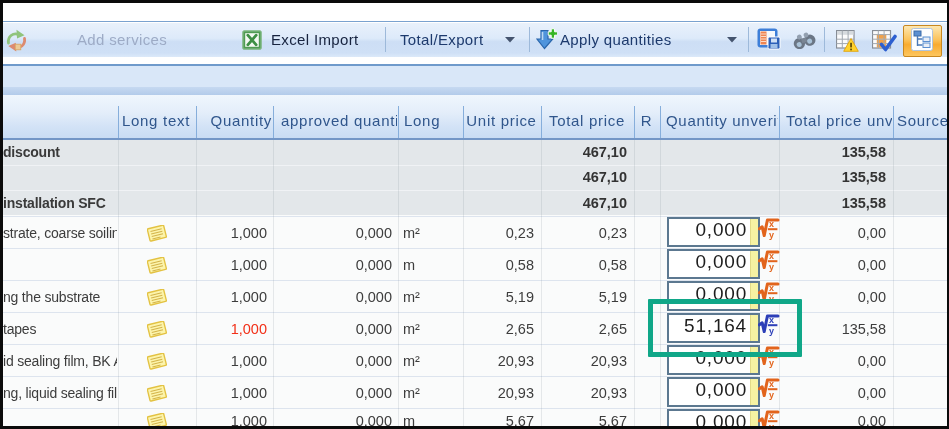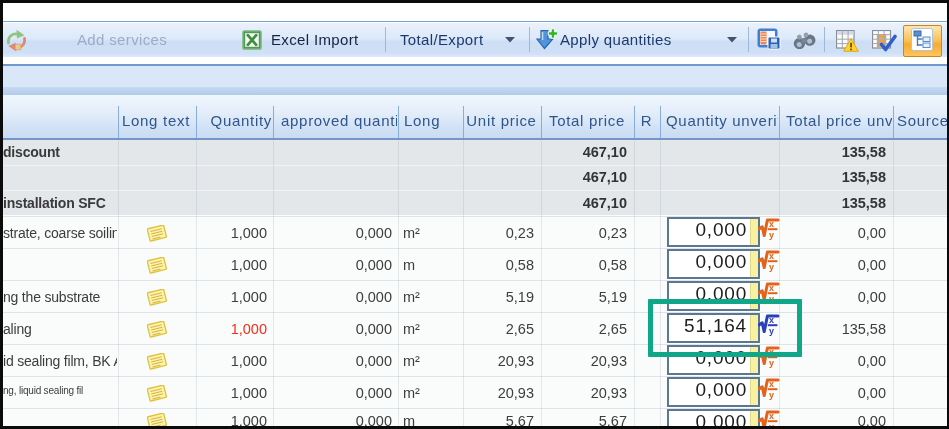--- a/index.html
+++ b/index.html
@@ -211,21 +211,21 @@
       <div class="ystrip"></div>
       <div class="boxtxt">0,000</div>
     </div>
 <svg class="abs" style="left:758px;top:282.0px" width="22" height="22" viewBox="0 0 22 22">
 <path d="M1.4 10.8 L4.2 8.8 L6.2 17.6 L9.4 2 L20 2" stroke="#e2641c" stroke-width="3" fill="none" stroke-linejoin="round" stroke-linecap="round"></path>
 <text x="13.6" y="9.4" font-size="9" font-weight="bold" fill="#e2641c" text-anchor="middle" font-family="Liberation Sans">x</text>
 <path d="M9.8 11.2 H19.4" stroke="#e2641c" stroke-width="2"></path>
 <text x="13.6" y="19.8" font-size="9" font-weight="bold" fill="#e2641c" text-anchor="middle" font-family="Liberation Sans">y</text>
 </svg>
 <div class="cell num" style="left:779px;top:288.5px;width:107px">0,00</div>
-<div class="cell" style="left:3px;top:320.5px;width:114px;font-size:14px;letter-spacing:-0.2px">aling</div>
+<div class="cell" style="left:3px;top:320.5px;width:114px;font-size:14px;letter-spacing:-0.2px">tapes</div>
 <svg class="abs" style="left:147px;top:320.5px" width="21" height="17" viewBox="0 0 20 16">
 <g transform="rotate(-14 10 8)">
 <rect x="1.5" y="1.5" width="16" height="12" rx="1" fill="#fcf4ac" stroke="#e3c242" stroke-width="1.3"></rect>
 <path d="M4 4.5h11M4 7h11M4 9.5h11M4 12h8" stroke="#d4b44a" stroke-width="1" fill="none"></path>
 </g>
     </svg>
 <div class="cell num" style="left:196px;top:320.5px;width:71px;color:#f23018">1,000</div>
 <div class="cell num" style="left:273px;top:320.5px;width:119px">0,000</div>
 <div class="cell" style="left:403px;top:320.5px;width:59px">m²</div>
 <div class="cell num" style="left:463px;top:320.5px;width:71px">2,65</div>
@@ -257,21 +257,21 @@
       <div class="ystrip"></div>
       <div class="boxtxt">0,000</div>
     </div>
 <svg class="abs" style="left:758px;top:346.0px" width="22" height="22" viewBox="0 0 22 22">
 <path d="M1.4 10.8 L4.2 8.8 L6.2 17.6 L9.4 2 L20 2" stroke="#e2641c" stroke-width="3" fill="none" stroke-linejoin="round" stroke-linecap="round"></path>
 <text x="13.6" y="9.4" font-size="9" font-weight="bold" fill="#e2641c" text-anchor="middle" font-family="Liberation Sans">x</text>
 <path d="M9.8 11.2 H19.4" stroke="#e2641c" stroke-width="2"></path>
 <text x="13.6" y="19.8" font-size="9" font-weight="bold" fill="#e2641c" text-anchor="middle" font-family="Liberation Sans">y</text>
 </svg>
 <div class="cell num" style="left:779px;top:352.5px;width:107px">0,00</div>
-<div class="cell" style="left:3px;top:384.5px;width:114px;font-size:10px;letter-spacing:-0.2px">ng, liquid sealing fil</div>
+<div class="cell" style="left:3px;top:384.5px;width:114px;font-size:14px;letter-spacing:-0.2px">ng, liquid sealing fil</div>
 <svg class="abs" style="left:147px;top:384.5px" width="21" height="17" viewBox="0 0 20 16">
 <g transform="rotate(-14 10 8)">
 <rect x="1.5" y="1.5" width="16" height="12" rx="1" fill="#fcf4ac" stroke="#e3c242" stroke-width="1.3"></rect>
 <path d="M4 4.5h11M4 7h11M4 9.5h11M4 12h8" stroke="#d4b44a" stroke-width="1" fill="none"></path>
 </g>
     </svg>
 <div class="cell num" style="left:196px;top:384.5px;width:71px;color:#3d3d3d">1,000</div>
 <div class="cell num" style="left:273px;top:384.5px;width:119px">0,000</div>
 <div class="cell" style="left:403px;top:384.5px;width:59px">m²</div>
 <div class="cell num" style="left:463px;top:384.5px;width:71px">20,93</div>

